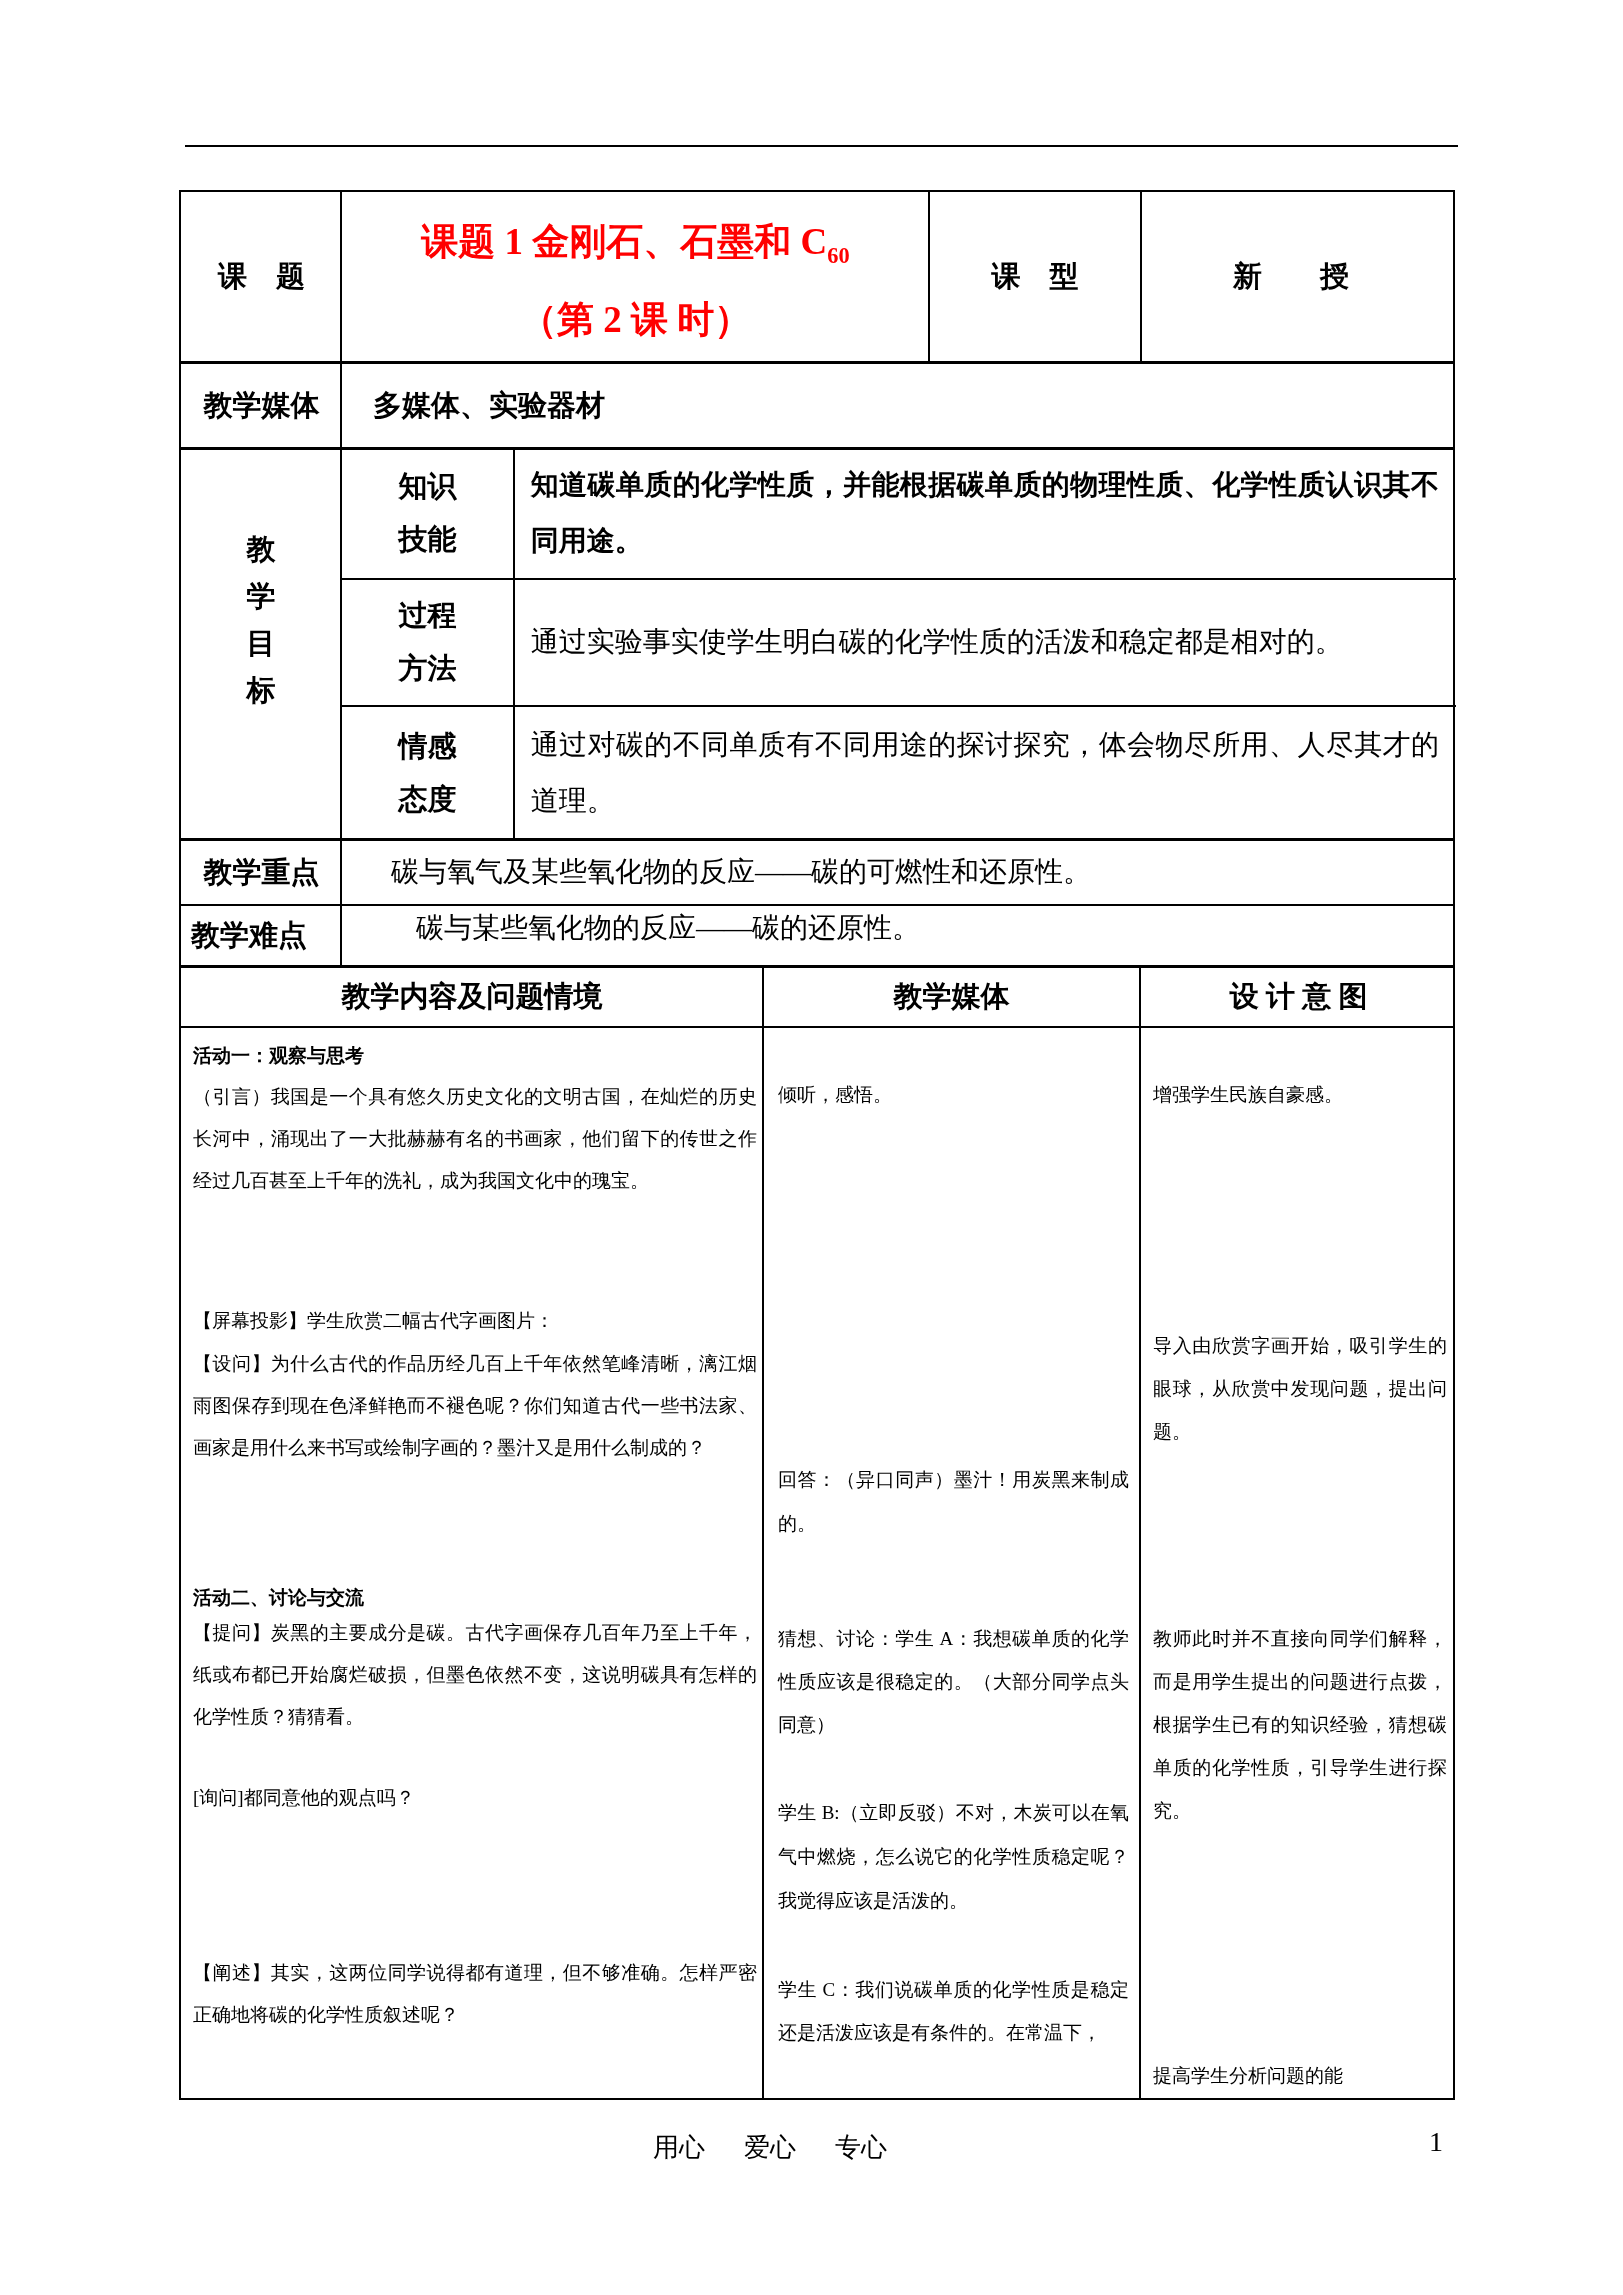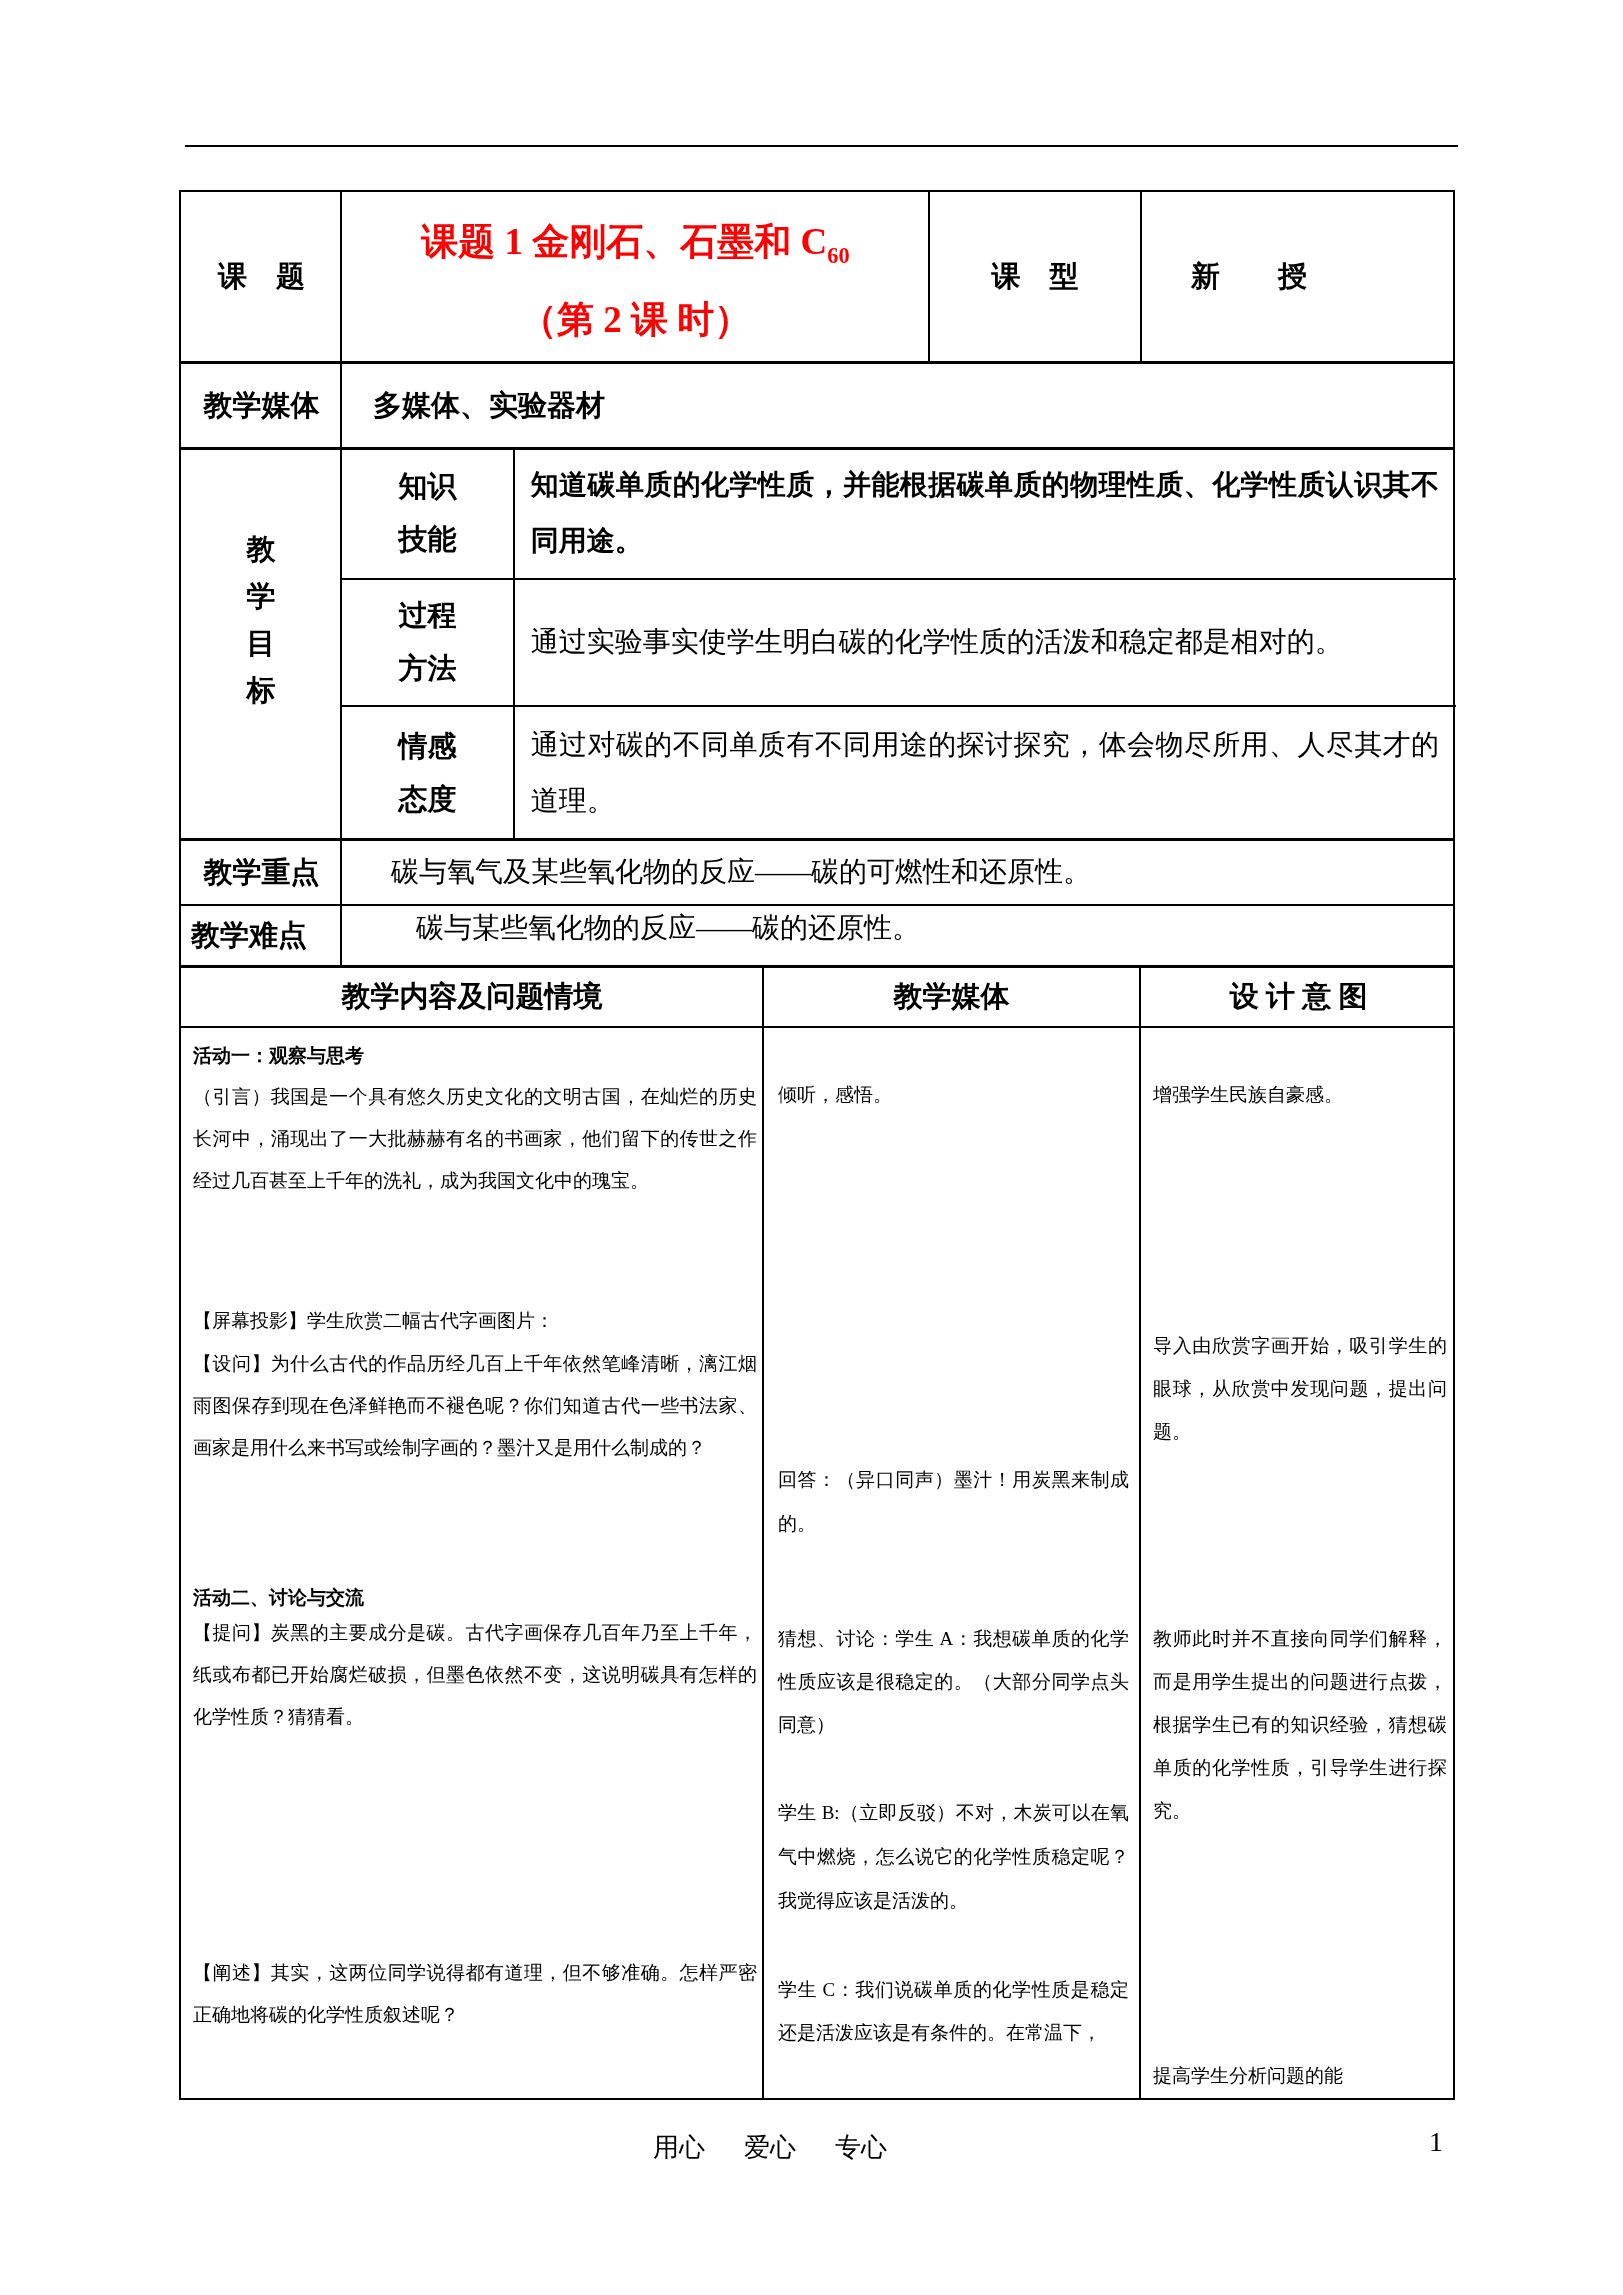--- a/index.html
+++ b/index.html
@@ -96,21 +96,21 @@
   <div class="cell bold" style="left:182px;top:190px;width:159px;height:172px;">课　题</div>
 
   <div class="abs" style="left:343px;top:190px;width:585px;height:172px;">
     <div class="title-red" style="position:absolute;left:0;top:27px;width:100%;text-align:center;">
       <span>课题 1 金刚石、石墨和 C</span><span class="title-sub">60</span>
     </div>
     <div class="title-red" style="position:absolute;left:0;top:105px;width:100%;text-align:center;">（第 2 课 时）</div>
   </div>
 
   <div class="cell bold" style="left:930px;top:190px;width:210px;height:172px;">课　型</div>
-  <div class="cell bold" style="left:1092px;top:190px;width:314px;height:172px;">新　　授</div>
+  <div class="cell bold" style="left:1134px;top:190px;width:314px;height:172px;">新　　授</div>
 
   <div class="cell bold" style="left:182px;top:363px;width:159px;height:84px;">教学媒体</div>
   <div class="cell bold left" style="left:333px;top:363px;width:1113px;height:84px;padding-left:40px;">多媒体、实验器材</div>
 
   <div class="goals-vertical">教学目标</div>
 
   <div class="cell bold" style="left:342px;top:448px;width:171px;height:130px;flex-direction:column;line-height:53px;">
     <div>知识</div>
     <div>技能</div>
   </div>
@@ -137,20 +137,21 @@
   <div class="cell bold" style="left:182px;top:966px;width:580px;height:61px;">教学内容及问题情境</div>
   <div class="cell bold" style="left:764px;top:966px;width:375px;height:61px;">教学媒体</div>
   <div class="cell bold" style="left:1141px;top:966px;width:315px;height:61px;">设 计 意 图</div>
 
   <div class="para c1 bold" style="top:1035px;">活动一：观察与思考</div>
   <div class="para c1" style="top:1076px;">（引言）我国是一个具有悠久历史文化的文明古国，在灿烂的历史长河中，涌现出了一大批赫赫有名的书画家，他们留下的传世之作经过几百甚至上千年的洗礼，成为我国文化中的瑰宝。</div>
   <div class="para c1" style="top:1300px;">【屏幕投影】学生欣赏二幅古代字画图片：</div>
   <div class="para c1" style="top:1343px;">【设问】为什么古代的作品历经几百上千年依然笔峰清晰，漓江烟雨图保存到现在色泽鲜艳而不褪色呢？你们知道古代一些书法家、画家是用什么来书写或绘制字画的？墨汁又是用什么制成的？</div>
   <div class="para c1 bold" style="top:1577px;">活动二、讨论与交流</div>
   <div class="para c1" style="top:1612px;">【提问】炭黑的主要成分是碳。古代字画保存几百年乃至上千年，纸或布都已开始腐烂破损，但墨色依然不变，这说明碳具有怎样的化学性质？猜猜看。</div>
+  <div class="para c1" style="top:1777px;">[询问]都同意他的观点吗？</div>
   <div class="para c1" style="top:1952px;">【阐述】其实，这两位同学说得都有道理，但不够准确。怎样严密正确地将碳的化学性质叙述呢？</div>
 
   <div class="para c2" style="top:1073px;">倾听，感悟。</div>
   <div class="para c2" style="top:1458px;line-height:44px;">回答：（异口同声）墨汁！用炭黑来制成的。</div>
   <div class="para c2" style="top:1617px;">猜想、讨论：学生 A：我想碳单质的化学性质应该是很稳定的。（大部分同学点头同意）</div>
   <div class="para c2" style="top:1791px;line-height:44px;">学生 B:（立即反驳）不对，木炭可以在氧气中燃烧，怎么说它的化学性质稳定呢？我觉得应该是活泼的。</div>
   <div class="para c2" style="top:1968px;">学生 C：我们说碳单质的化学性质是稳定还是活泼应该是有条件的。在常温下，</div>
 
   <div class="para c3" style="top:1073px;">增强学生民族自豪感。</div>
   <div class="para c3" style="top:1324px;">导入由欣赏字画开始，吸引学生的眼球，从欣赏中发现问题，提出问题。</div>

